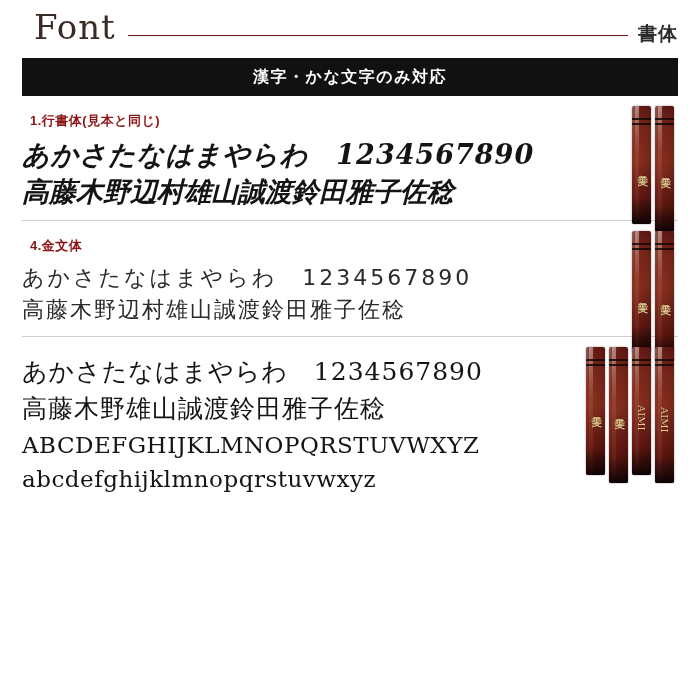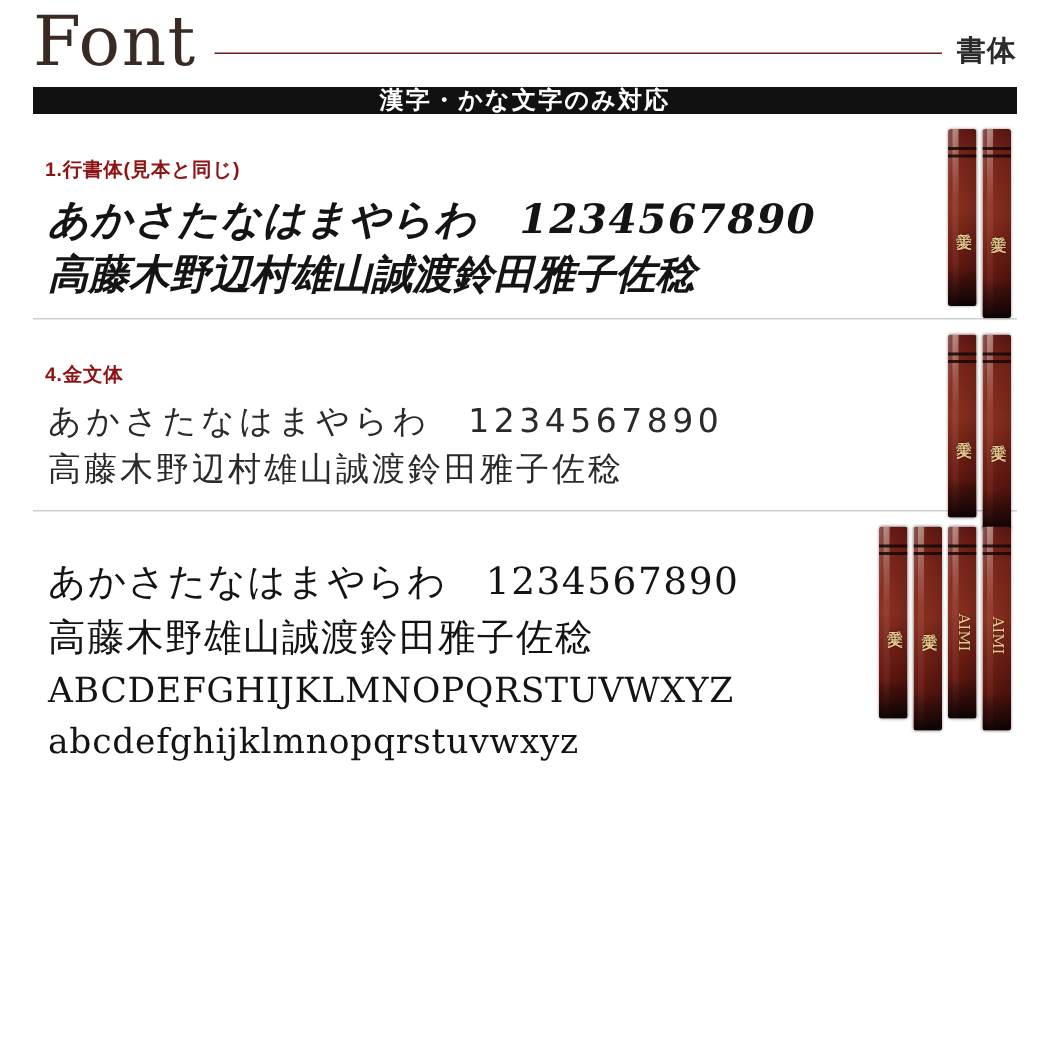--- a/index.html
+++ b/index.html
@@ -24,26 +24,27 @@
   
   .header {
     position: relative;
     height: 58px;
     padding: 0 22px;
     display: flex;
     align-items: center;
   }
   .header-title {
     font-family: "DejaVu Serif", serif;
-    font-size: 46px;
+    font-size: 34px;
     letter-spacing: 1px;
     color: #3a2a24;
     line-height: 1;
     padding-bottom: 4px;
     white-space: nowrap;
+    margin-left: 12px;
   }
   .header-rule {
     flex: 1 1 auto;
     height: 1px;
     background: #6b1b1b;
     margin: 0 10px 0 12px;
     position: relative;
     top: 6px;
   }
   .header-sub {
@@ -53,50 +54,49 @@
     letter-spacing: 1px;
     white-space: nowrap;
     position: relative;
     top: 5px;
   }
 
   
   .band {
     background: #111111;
     color: #ffffff;
-    height: 18px;
+    height: 38px;
     display: flex;
     align-items: center;
     justify-content: center;
     font-size: 16px;
     font-weight: bold;
     letter-spacing: 1.5px;
     margin: 0 22px;
   }
 
   
   .block {
     position: relative;
     margin: 0 22px;
     border-bottom: 1px solid #cfcfcf;
-    padding: 28px 0 10px 0;
+    padding: 16px 0 10px 0;
     min-height: 0;
   }
   .block.last { border-bottom: none; }
 
   .block-label {
     font-size: 13px;
     font-weight: bold;
     color: #8c1414;
     margin: 0 0 6px 8px;
     letter-spacing: 0.5px;
   }
 
   .samples {
-    margin-left: 10px;
     padding-right: 130px;
   }
   .line {
     white-space: nowrap;
     color: #141414;
   }
 
   
   .s1-a {
     font-family: "DejaVu Serif", serif;

